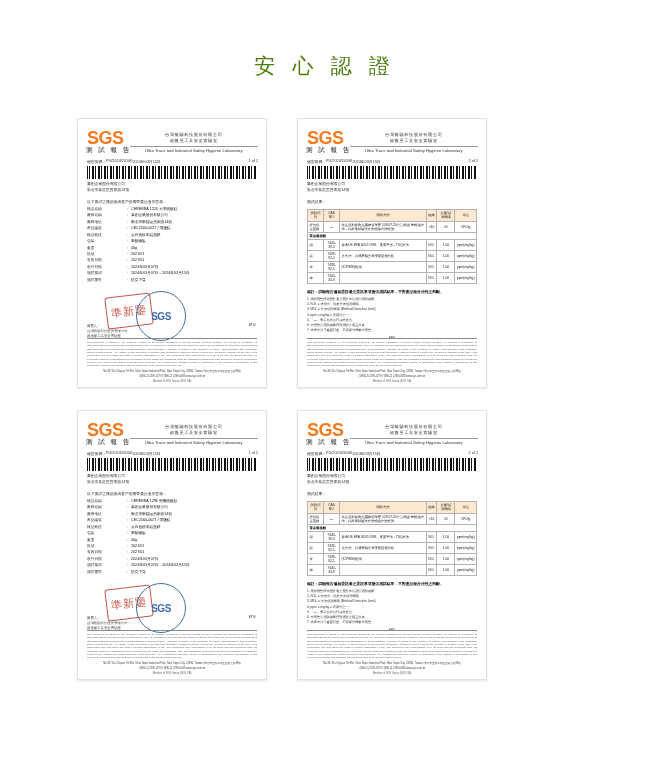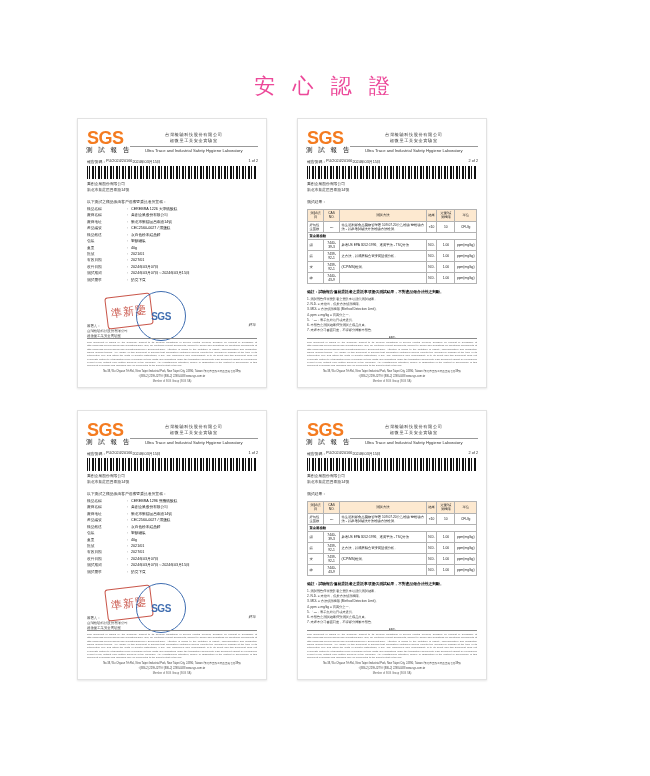--- a/index.html
+++ b/index.html
@@ -13,22 +13,22 @@
     font-family: "Liberation Sans", sans-serif;
     color: #222;
     position: relative;
     overflow: hidden;
   }
   .page-title {
     text-align: center;
     font-family: "Liberation Serif", serif;
     font-size: 21px;
     letter-spacing: 6px;
-    color: #ec4899;
-    padding-top: 72px;
+    color: #4d7c0f;
+    padding-top: 52px;
     padding-bottom: 0;
     font-weight: 400;
   }
   .cert-grid {
     position: absolute;
     top: 118px;
     left: 0;
     width: 564px;
     display: flex;
     flex-wrap: wrap;

